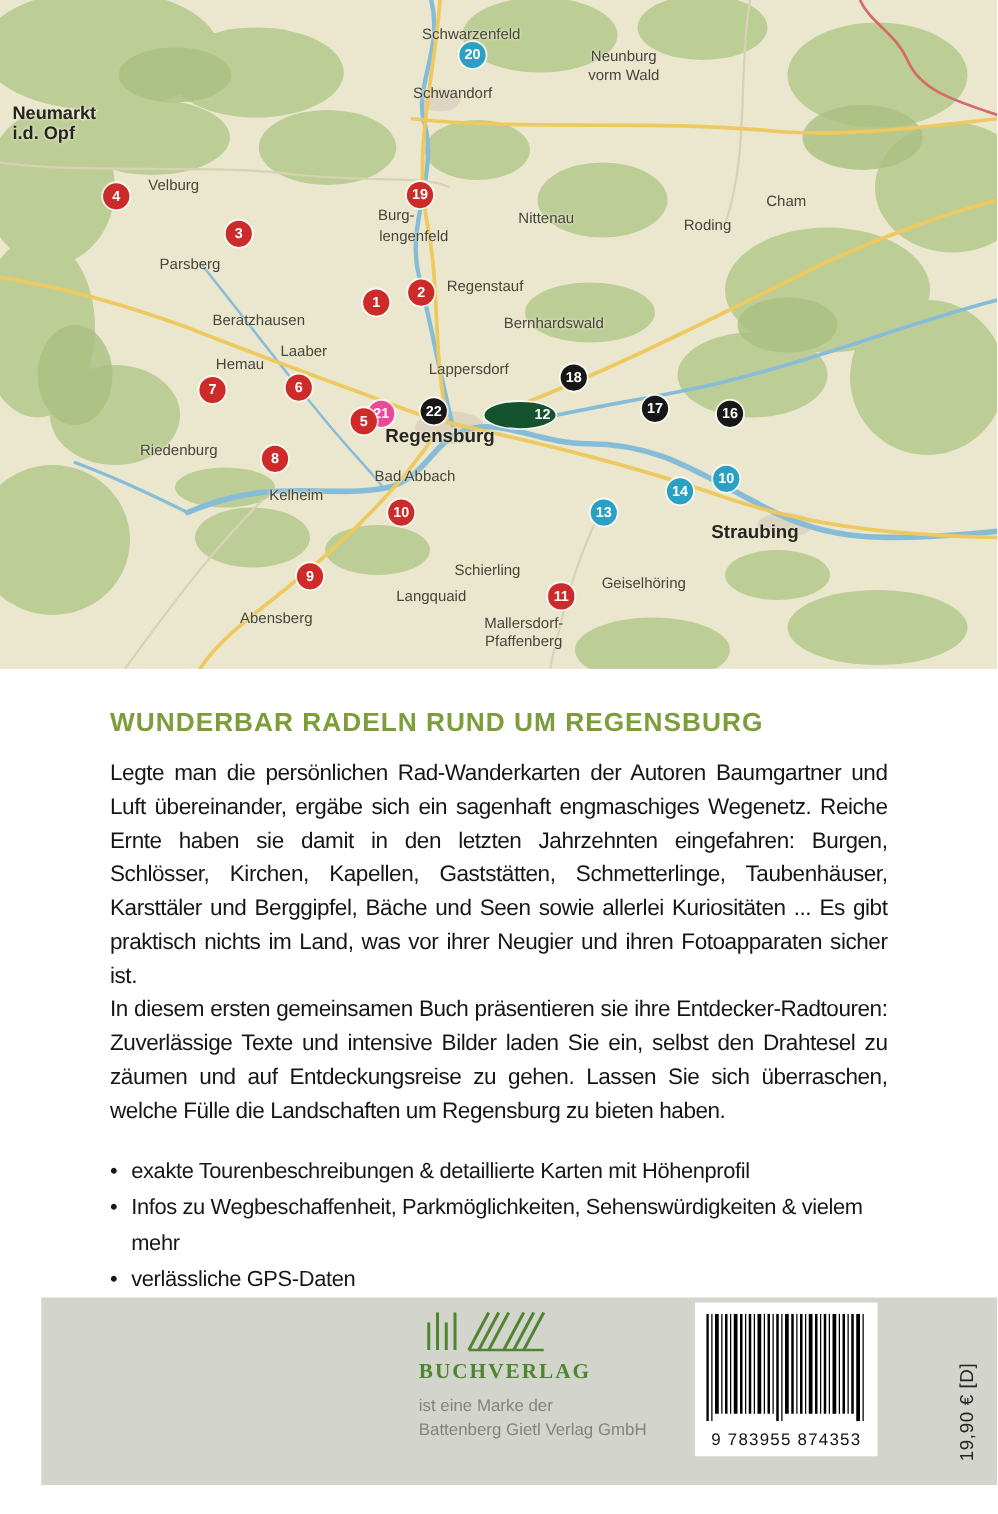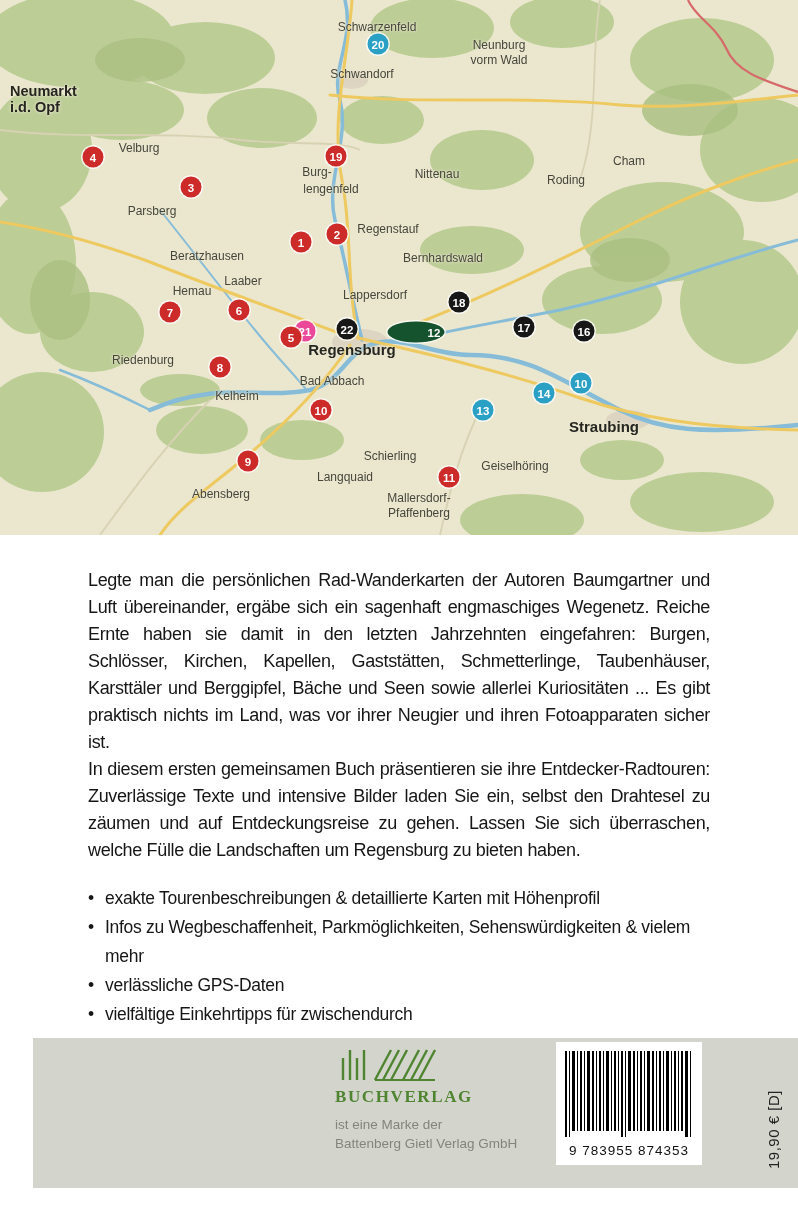--- a/index.html
+++ b/index.html
@@ -198,25 +198,26 @@
         <div class="marker" style="background: rgb(23, 23, 23); left: 584px; top: 331px;">16</div>
         <div class="marker" style="background: rgb(205, 42, 42); left: 291px; top: 337px;">5</div>
         <div class="marker" style="background: rgb(23, 23, 23); left: 347px; top: 329px;">22</div>
         <div class="marker" style="background: #14532d; left: 416px; top: 332px; padding-left: 36px;">12</div>
         <div class="marker" style="background: rgb(205, 42, 42); left: 220px; top: 367px;">8</div>
         <div class="marker" style="background: rgb(42, 160, 196); left: 581px; top: 383px;">10</div>
         <div class="marker" style="background: rgb(42, 160, 196); left: 544px; top: 393px;">14</div>
         <div class="marker" style="background: rgb(42, 160, 196); left: 483px; top: 410px;">13</div>
         <div class="marker" style="background: rgb(205, 42, 42); left: 321px; top: 410px;">10</div>
         <div class="marker" style="background: rgb(205, 42, 42); left: 248px; top: 461px;">9</div>
-        <div class="marker" style="background: rgb(205, 42, 42); left: 449px; top: 477px;">11</div>
+        <div class="marker" style="background: rgb(205, 42, 42); left: 449px; top: 477px; border-radius: 10px;">11</div>
       </div>
   </div>
 
   <div class="content">
+    <h1 class="title">WUNDERBAR RADELN RUND UM REGENSBURG</h1>
     <div class="body-text">
       <p>Legte man die persönlichen Rad-Wanderkarten der Autoren Baumgartner und Luft übereinander, ergäbe sich ein sagenhaft engmaschiges Wegenetz. Reiche Ernte haben sie damit in den letzten Jahrzehnten eingefahren: Burgen, Schlösser, Kirchen, Kapellen, Gaststätten, Schmetterlinge, Taubenhäuser, Karsttäler und Berggipfel, Bäche und Seen sowie allerlei Kuriositäten ... Es gibt praktisch nichts im Land, was vor ihrer Neugier und ihren Fotoapparaten sicher ist.</p>
       <p>In diesem ersten gemeinsamen Buch präsentieren sie ihre Entdecker-Radtouren: Zuverlässige Texte und intensive Bilder laden Sie ein, selbst den Drahtesel zu zäumen und auf Entdeckungsreise zu gehen. Lassen Sie sich überraschen, welche Fülle die Landschaften um Regensburg zu bieten haben.</p>
     </div>
     <ul class="bullets">
       <li>exakte Tourenbeschreibungen &amp; detaillierte Karten mit Höhenprofil</li>
       <li>Infos zu Wegbeschaffenheit, Parkmöglichkeiten, Sehenswürdigkeiten &amp; vielem mehr</li>
       <li>verlässliche GPS-Daten</li>
       <li>vielfältige Einkehrtipps für zwischendurch</li>
     </ul>

